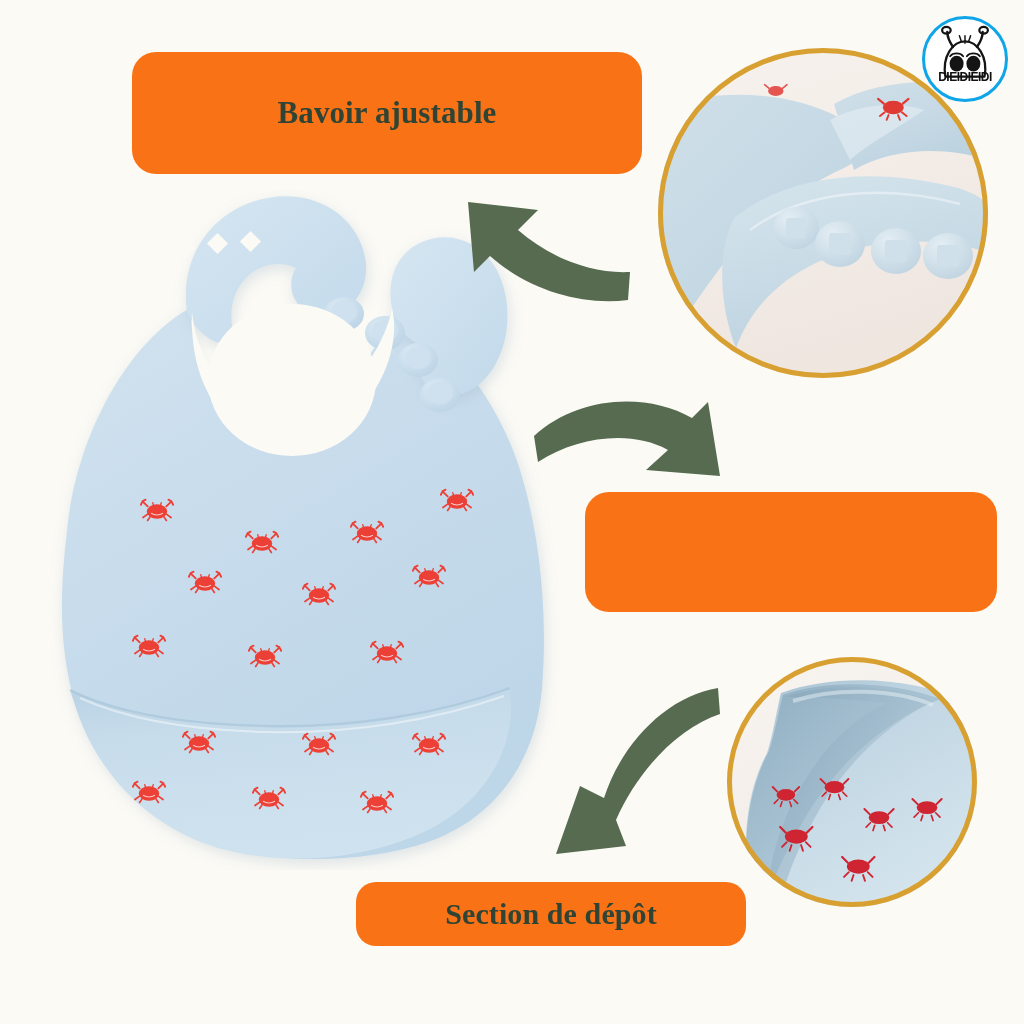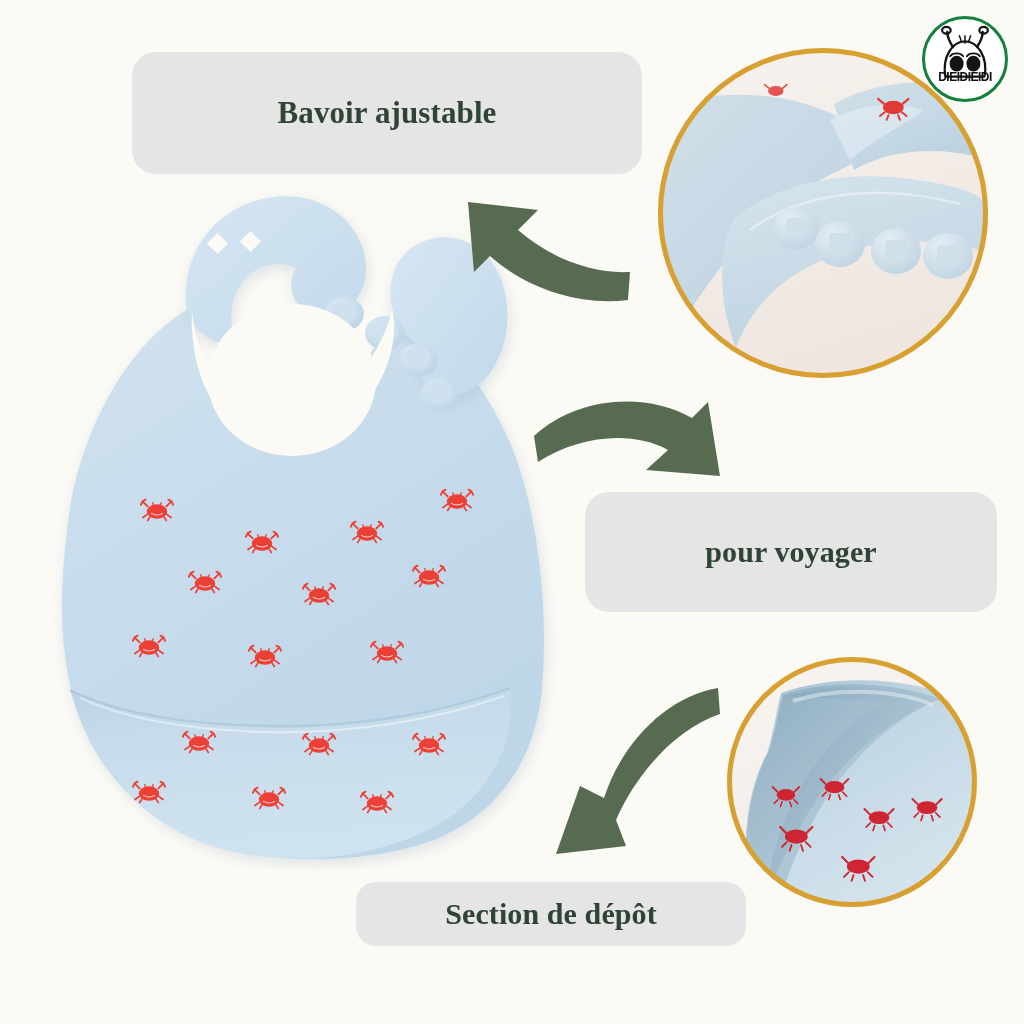--- a/index.html
+++ b/index.html
@@ -16,21 +16,21 @@
   #stage {
     position: relative;
     width: 1024px;
     height: 1024px;
     background: #fbfaf5;
   }
 
   
   .callout {
     position: absolute;
-    background: #e5e5e5;
+    background: #f97316;
     border-radius: 22px;
     display: flex;
     flex-direction: column;
     align-items: center;
     justify-content: center;
     color: #2f4434;
     font-family: "Liberation Serif", serif;
     font-weight: bold;
     text-align: left;
     line-height: 1.32;
@@ -69,21 +69,21 @@
 
   
   #logo-badge {
     position: absolute;
     left: 922px;
     top: 16px;
     width: 86px;
     height: 86px;
     border-radius: 50%;
     background: #ffffff;
-    border: 3px solid #15803d;
+    border: 3px solid #0ea5e9;
     box-sizing: border-box;
     overflow: hidden;
   }
   #logo-badge svg { display: block; }
   #logo-wordmark {
     position: absolute;
     left: 0;
     top: 52px;
     width: 100%;
     text-align: center;
@@ -538,21 +538,20 @@
       </g>
     </svg>
   </div>
   <div class="circle-ring" id="ring-rolled"></div>
 
   <div class="callout" id="callout-adjustable">
     <span class="ln">Bavoir ajustable</span>
   </div>
 
   <div class="callout" id="callout-rolls">
-    <span class="ln">pour voyager</span>
   </div>
 
   <div class="callout" id="callout-pocket">
     <span class="ln">Section de dépôt</span>
   </div>
 
   <div id="logo-badge">
     <svg viewBox="0 0 86 86" xmlns="http://www.w3.org/2000/svg">
 
       <path d="M 22 62 C 18 40, 30 24, 43 24 C 56 24, 68 40, 64 62 Z" fill="#ffffff" stroke="#141414" stroke-width="2.4" stroke-linejoin="round"></path>

